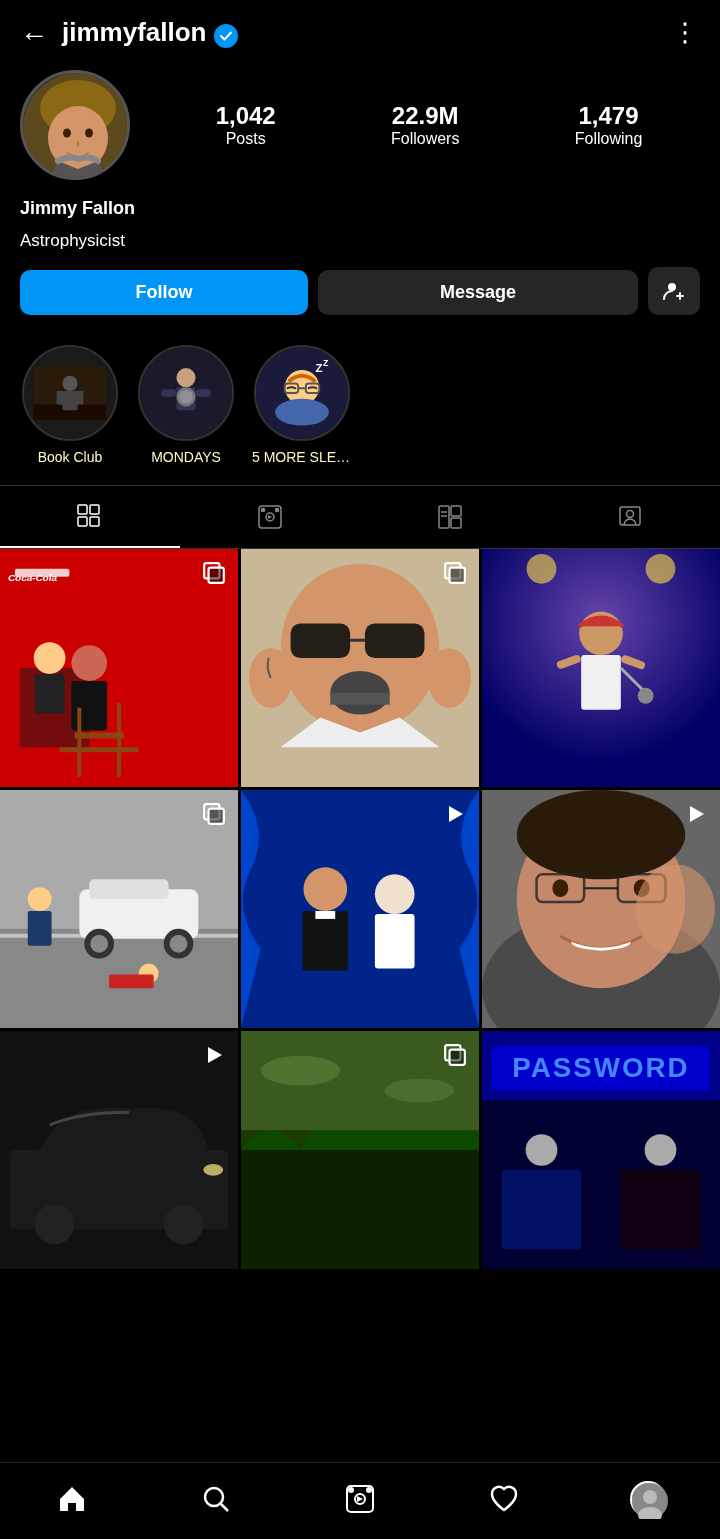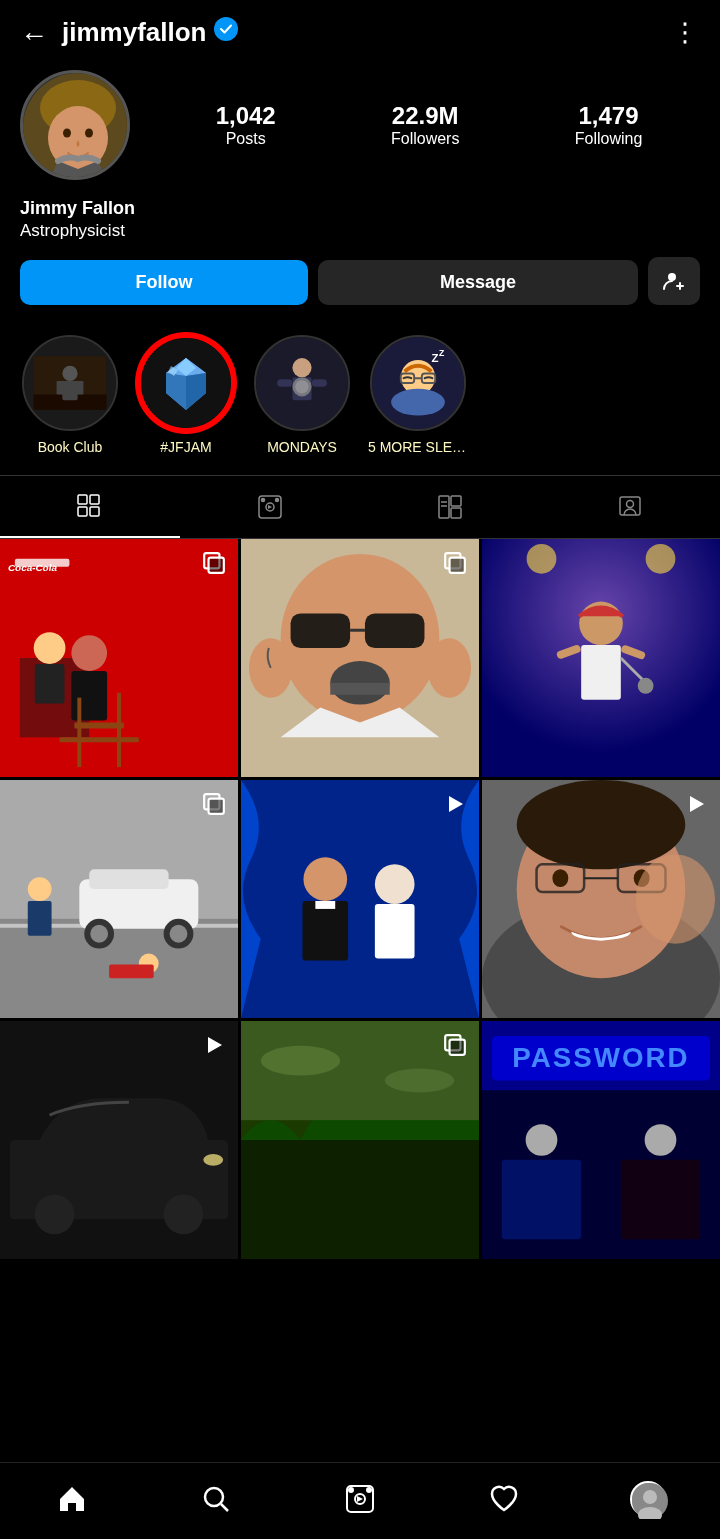--- a/index.html
+++ b/index.html
@@ -25,21 +25,21 @@
       align-items: center;
       gap: 14px;
     }
     .back-arrow {
       font-size: 28px;
       color: #fff;
       cursor: pointer;
     }
     .username-row {
       display: flex;
-      align-items: flex-start;
+      align-items: flex-end;
       gap: 8px;
     }
     .username {
       font-size: 26px;
       font-weight: 700;
       color: #fff;
     }
     .verified-badge {
       width: 24px;
       height: 24px;
@@ -97,21 +97,21 @@
     }
 
     
     .bio-section {
       padding: 4px 20px 16px;
     }
     .display-name {
       font-size: 18px;
       font-weight: 700;
       color: #fff;
-      margin-bottom: 2px;
+      margin-bottom: 12px;
     }
     .bio-text {
       font-size: 17px;
       color: #fff;
     }
 
     
     .action-buttons {
       display: flex;
       gap: 10px;
@@ -382,37 +382,20 @@
 
         <circle cx="48" cy="38" r="8" fill="#555"></circle>
         <rect x="40" y="46" width="16" height="20" fill="#444" rx="2"></rect>
         <rect x="34" y="46" width="8" height="14" fill="#444" rx="1"></rect>
         <rect x="54" y="46" width="8" height="14" fill="#444" rx="1"></rect>
       </svg>
     </div>
     <span class="highlight-label">Book Club</span>
   </div>
 
-  <div class="highlight-item selected">
-    <div class="highlight-circle red-border" style="background:#111;">
-      <svg width="90" height="90" viewBox="0 0 90 90">
-        <rect width="90" height="90" rx="45" fill="#111"></rect>
-
-        <polygon points="45,20 65,35 65,55 45,72 25,55 25,35" fill="#4488cc"></polygon>
-        <polygon points="45,20 65,35 45,38 25,35" fill="#6aabee"></polygon>
-        <polygon points="45,38 65,35 65,55 45,72" fill="#2266aa"></polygon>
-        <polygon points="45,38 25,35 25,55 45,72" fill="#3377bb"></polygon>
-
-        <polygon points="45,20 55,30 45,38 35,30" fill="#88ccff"></polygon>
-
-        <polygon points="30,28 37,32 33,38 27,34" fill="#aaddff" opacity="0.6"></polygon>
-      </svg>
-    </div>
-    <span class="highlight-label">#JFJAM</span>
-  </div>
 
   <div class="highlight-item">
     <div class="highlight-circle">
       <svg width="96" height="96" viewBox="0 0 96 96">
         <rect width="96" height="96" rx="48" fill="#1a1a2a"></rect>
 
         <circle cx="48" cy="32" r="10" fill="#c8a080"></circle>
         <rect x="38" y="42" width="20" height="24" fill="#333355" rx="2"></rect>
 
         <rect x="22" y="44" width="16" height="8" fill="#333355" rx="4"></rect>

